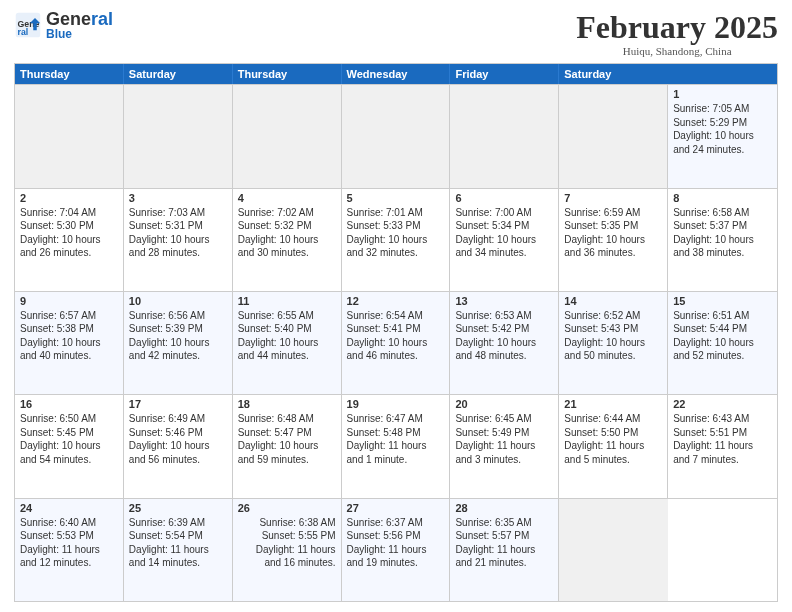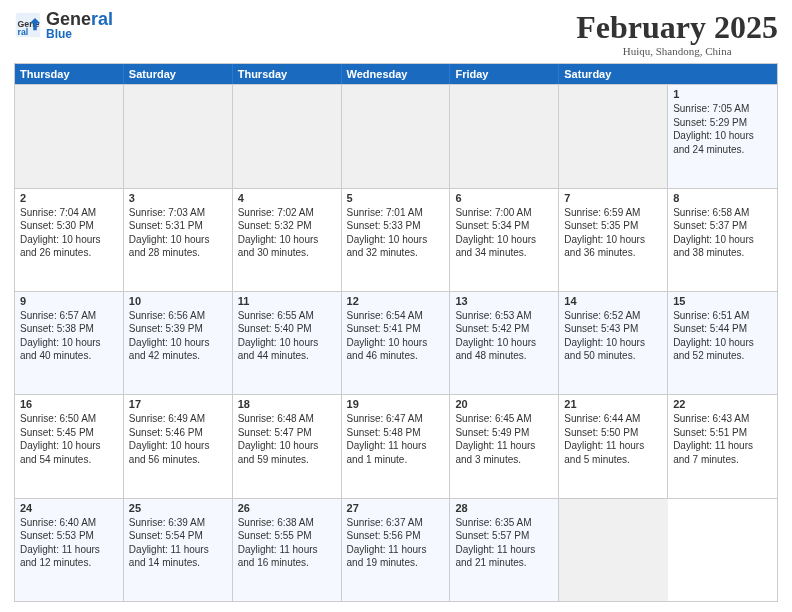--- a/index.html
+++ b/index.html
@@ -305,21 +305,21 @@
 Daylight: 11 hours and 12 minutes.</div>
           </div>
           <div class="cal-cell">
             <span class="day-num">25</span>
             <div class="cell-text" style="white-space: pre-line;">Sunrise: 6:39 AM
 Sunset: 5:54 PM
 Daylight: 11 hours and 14 minutes.</div>
           </div>
           <div class="cal-cell">
             <span class="day-num">26</span>
-            <div class="cell-text" style="white-space: pre-line;">Sunrise: 6:38 AM
+            <div class="cell-text" style="white-space: pre-line; text-align: right;">Sunrise: 6:38 AM
 Sunset: 5:55 PM
 Daylight: 11 hours and 16 minutes.</div>
           </div>
           <div class="cal-cell">
             <span class="day-num">27</span>
             <div class="cell-text" style="white-space: pre-line;">Sunrise: 6:37 AM
 Sunset: 5:56 PM
 Daylight: 11 hours and 19 minutes.</div>
           </div>
           <div class="cal-cell">

